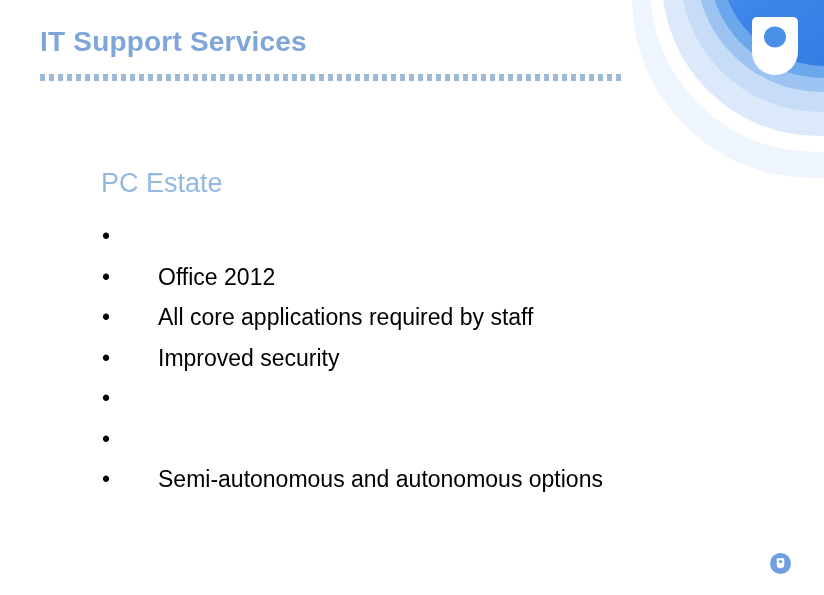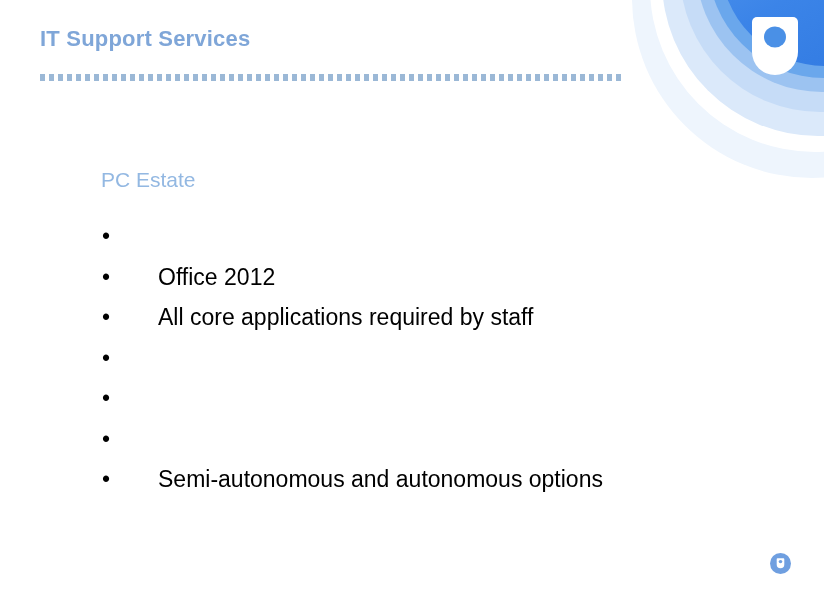--- a/index.html
+++ b/index.html
@@ -76,21 +76,21 @@
     right: 22px;
     width: 54px;
     height: 62px;
   }
 
   
   .title {
     position: absolute;
     left: 40px;
     top: 26px;
-    font-size: 22px;
+    font-size: 28px;
     font-weight: bold;
     color: #7fa6d8;
     letter-spacing: 0.2px;
     white-space: nowrap;
   }
 
   
   .title-rule {
     position: absolute;
     left: 40px;
@@ -100,21 +100,21 @@
     background-image: linear-gradient(to right, #9bb8d6 0, #9bb8d6 5px, rgba(255,255,255,0) 5px, rgba(255,255,255,0) 9px);
     background-size: 9px 7px;
     background-repeat: repeat-x;
   }
 
   
   .subhead {
     position: absolute;
     left: 101px;
     top: 168px;
-    font-size: 21px;
+    font-size: 27px;
     font-weight: normal;
     color: #93b8e2;
     white-space: nowrap;
   }
 
   
   .bullets {
     position: absolute;
     left: 100px;
     top: 216px;
@@ -192,20 +192,21 @@
     <li>
       <span class="dot">•</span>
       <span>Office 2012</span>
     </li>
     <li>
       <span class="dot">•</span>
       <span>All core applications required by staff</span>
     </li>
     <li>
       <span class="dot">•</span>
+      <span>Improved security</span>
     </li>
     <li>
       <span class="dot">•</span>
     </li>
     <li>
       <span class="dot">•</span>
     </li>
     <li>
       <span class="dot">•</span>
       <span>Semi-autonomous and autonomous options</span>

